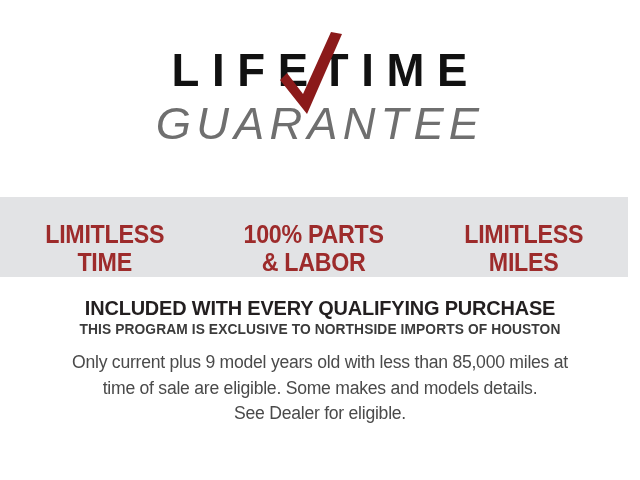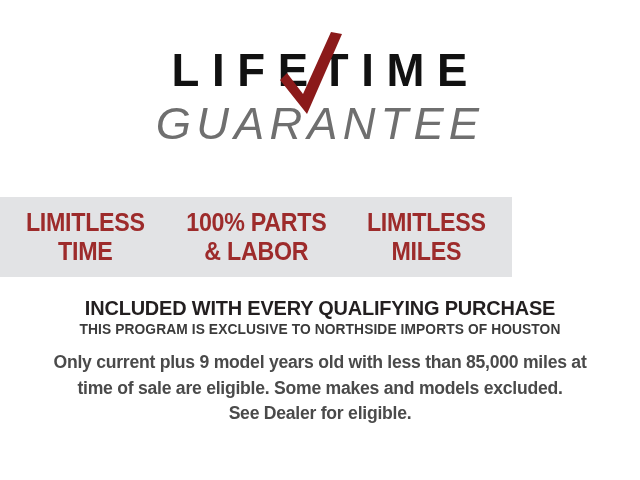--- a/index.html
+++ b/index.html
@@ -72,25 +72,25 @@
     white-space: nowrap;
     transform: scaleX(1.03);
     display: block;
   }
 
   
   .band {
     position: absolute;
     top: 197px;
     left: 0;
-    width: 512px;
+    width: 628px;
     height: 80px;
     background: #e2e3e5;
     display: flex;
-    align-items: center;
+    align-items: flex-end;
   }
 
   .band-col {
     flex: 1 1 0;
     text-align: center;
     color: #9d2b2b;
     font-family: "Liberation Sans", sans-serif;
     font-weight: bold;
     font-size: 25px;
     line-height: 1.15;
@@ -133,21 +133,21 @@
   }
 
   
   .fineprint {
     position: absolute;
     top: 350px;
     left: 22px;
     width: 596px;
     text-align: center;
     font-family: "Liberation Sans", sans-serif;
-    font-weight: bold;
+    font-weight: normal;
     font-size: 17.6px;
     color: #4a4a4a;
     line-height: 1.45;
     letter-spacing: -0.25px;
   }
   .fineprint .fp-line {
     display: block;
   }
 </style>
 </head>
@@ -178,17 +178,17 @@
       <span>LIMITLESS</span>
       <span class="l2">MILES</span>
     </div>
   </div>
 
   <div class="headline">INCLUDED WITH EVERY QUALIFYING PURCHASE</div>
   <div class="subhead">THIS PROGRAM IS EXCLUSIVE TO NORTHSIDE IMPORTS OF HOUSTON</div>
 
   <div class="fineprint">
     <span class="fp-line">Only current plus 9 model years old with less than 85,000 miles at</span>
-    <span class="fp-line">time of sale are eligible. Some makes and models excluded.</span>
+    <span class="fp-line">time of sale are eligible. Some makes and models details.</span>
     <span class="fp-line">See Dealer for eligible.</span>
   </div>
 
 </div>
 
 </body></html>

